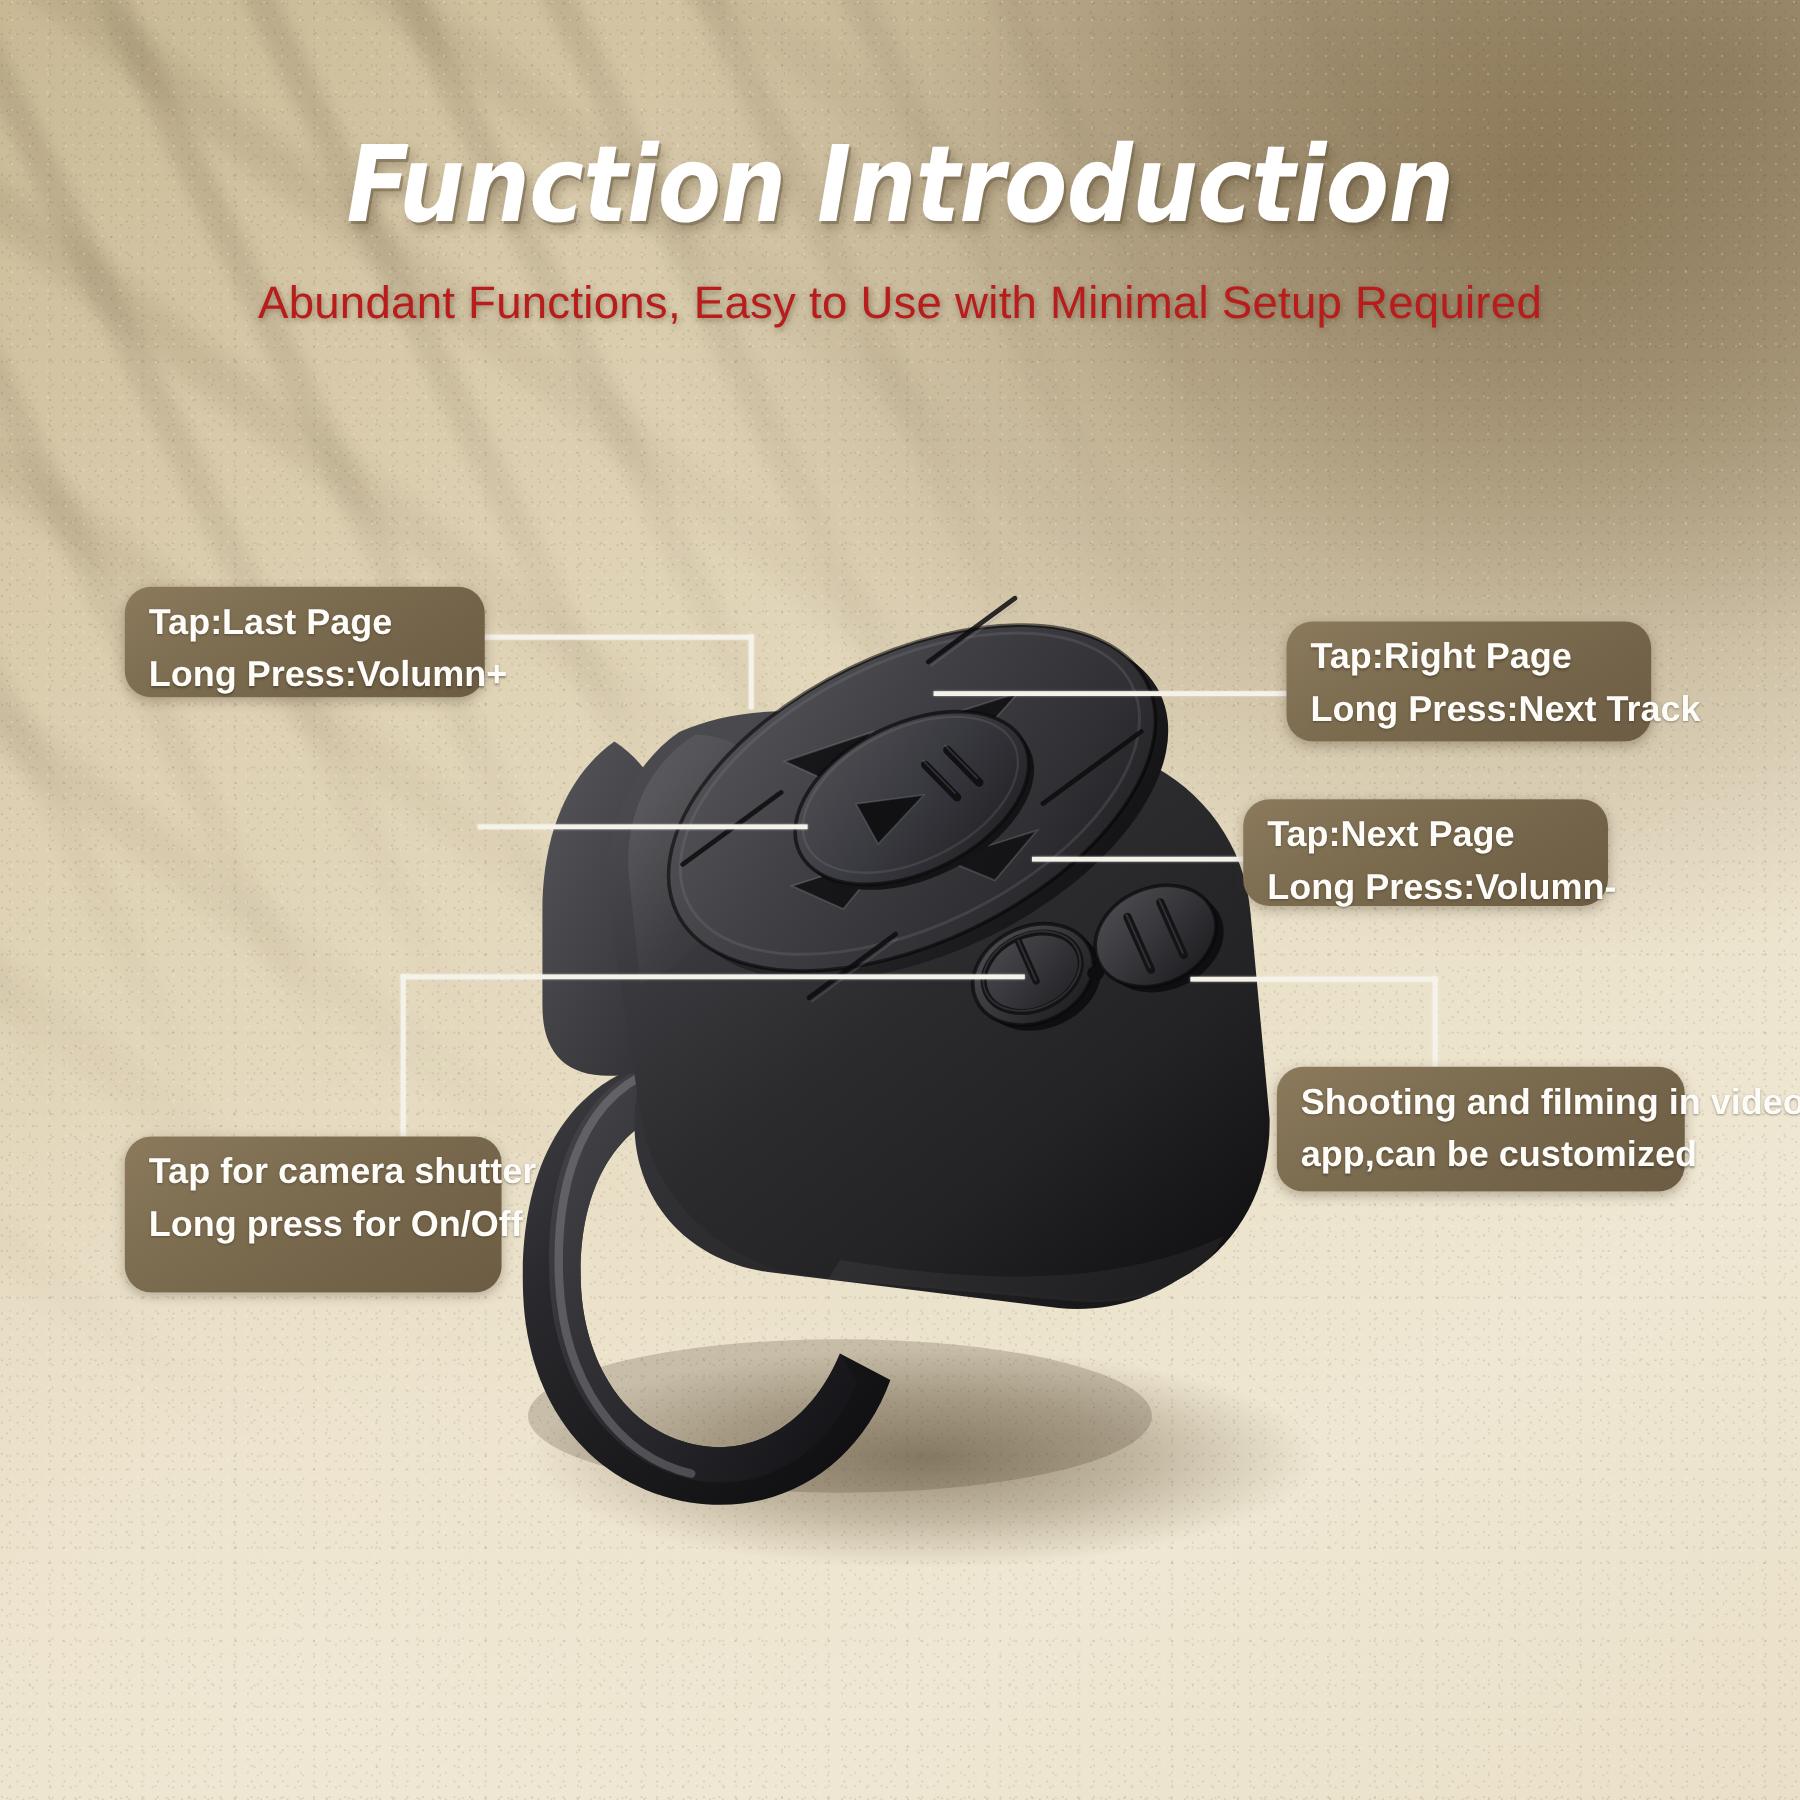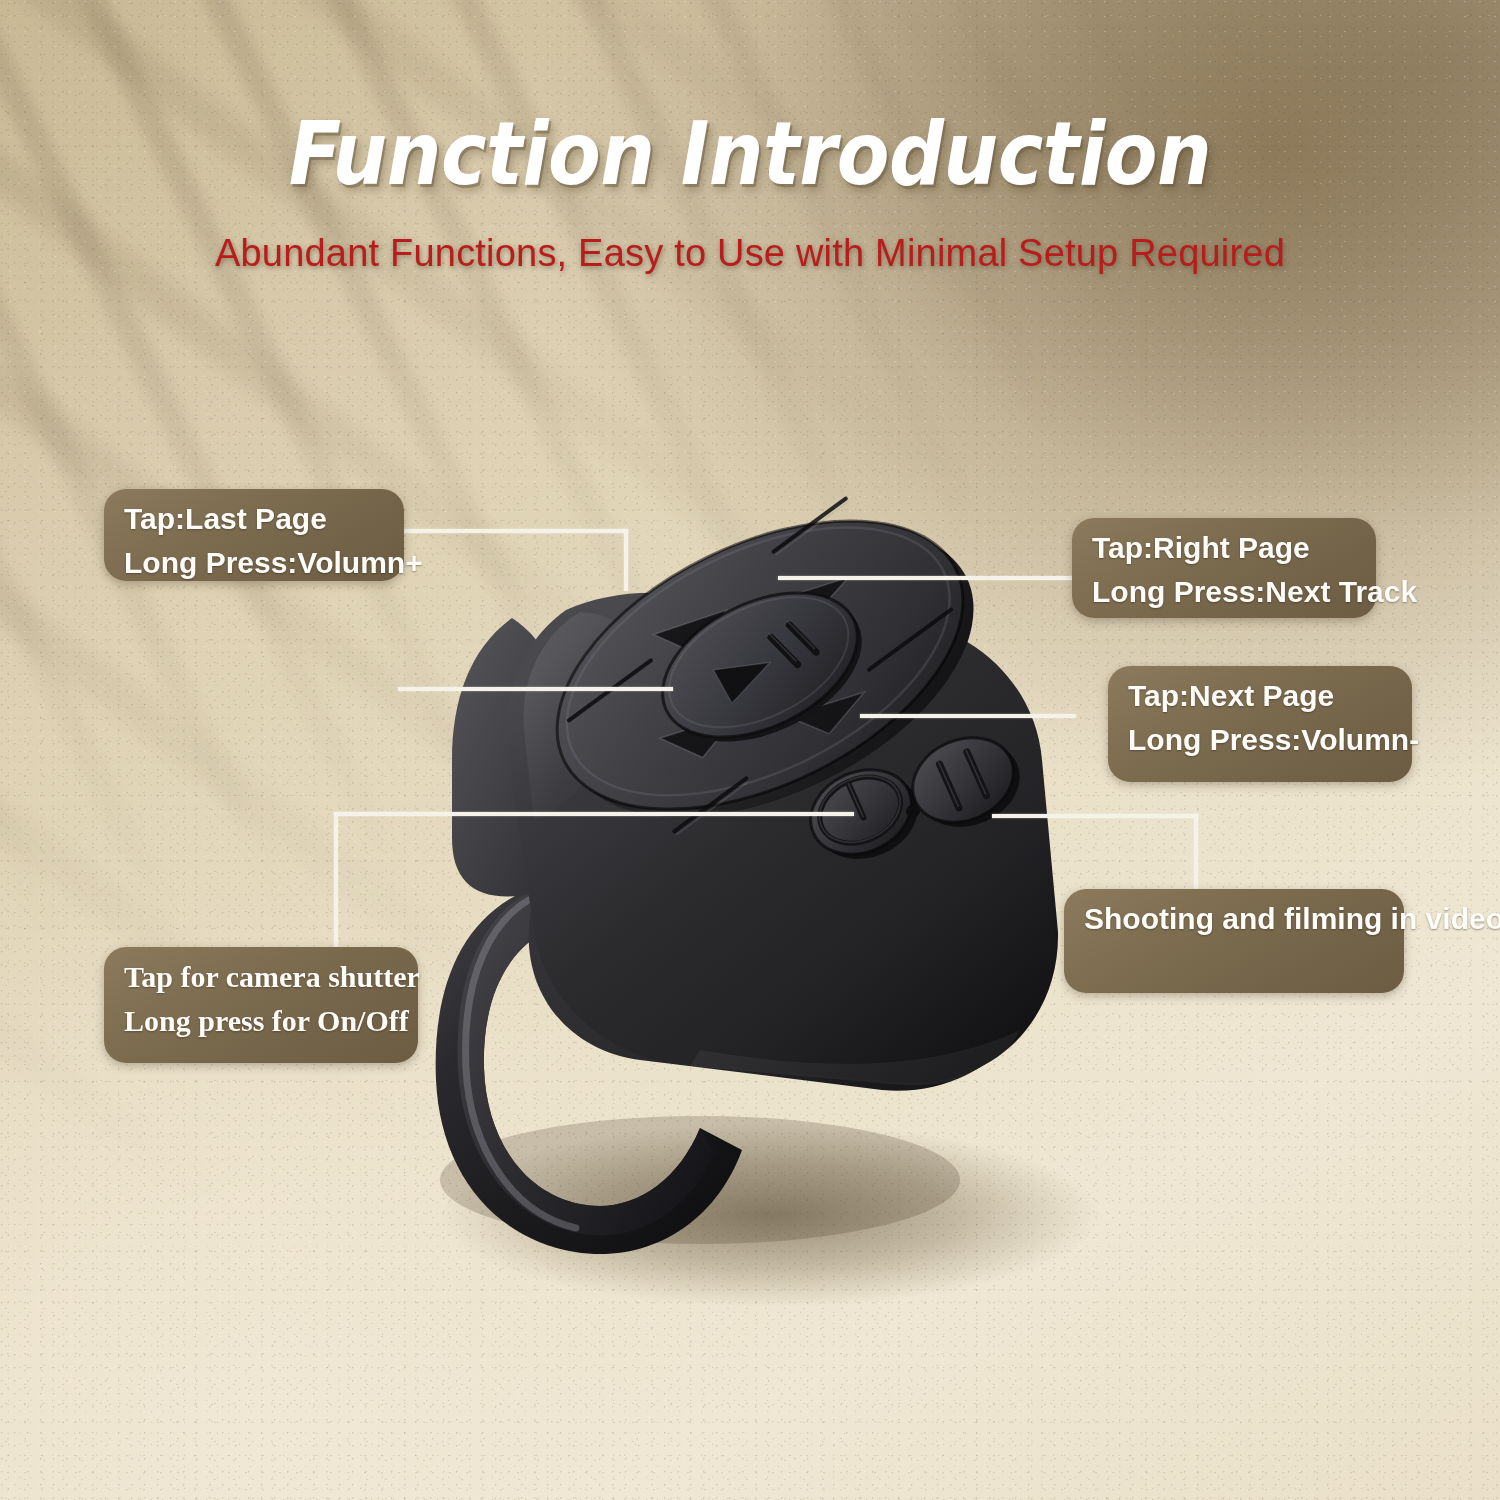--- a/index.html
+++ b/index.html
@@ -365,27 +365,28 @@
     <div class="line">Tap:Last Page</div>
     <div class="line">Long Press:Volumn+</div>
   </div>
 
 
   <div class="chip" style="left:1072px; top:518px; width:304px; height:100px;">
     <div class="line">Tap:Right Page</div>
     <div class="line">Long Press:Next Track</div>
   </div>
 
-  <div class="chip" style="left:1108px; top:666px; width:304px; height:116px;">
+  <div class="chip" style="left:1036px; top:666px; width:304px; height:89px;">
     <div class="line">Tap:Next Page</div>
     <div class="line">Long Press:Volumn-</div>
   </div>
 
-  <div class="chip" style="left:104px; top:947px; width:314px; height:116px;font-family:Liberation Serif, serif;">
+  <div class="chip" style="left:104px; top:947px; width:314px; height:130px;">
     <div class="line">Tap for camera shutter</div>
     <div class="line">Long press for On/Off</div>
   </div>
 
   <div class="chip" style="left:1064px; top:889px; width:340px; height:104px;">
     <div class="line">Shooting and filming in video</div>
+    <div class="line">app,can be customized</div>
   </div>
 
 </div>
 
 </body></html>

